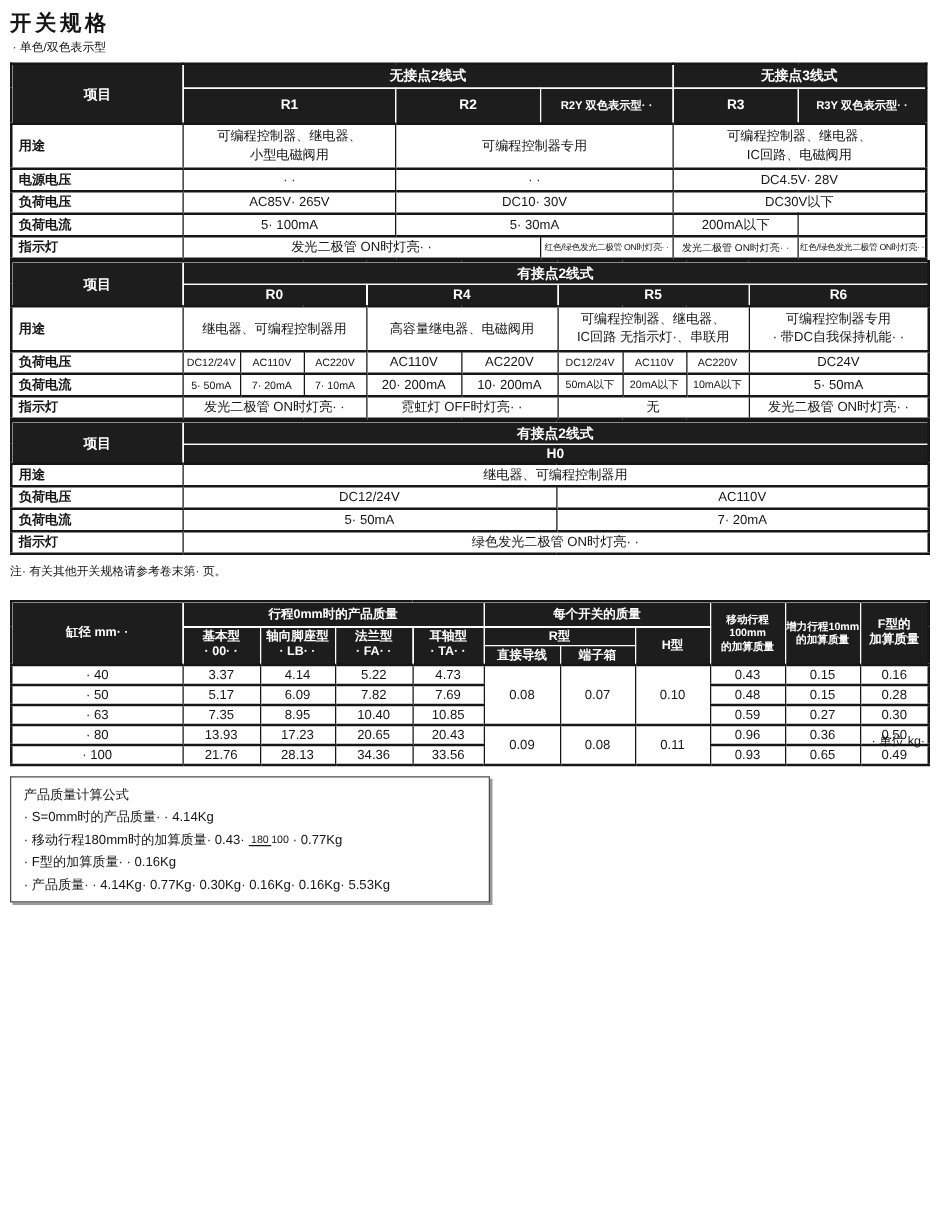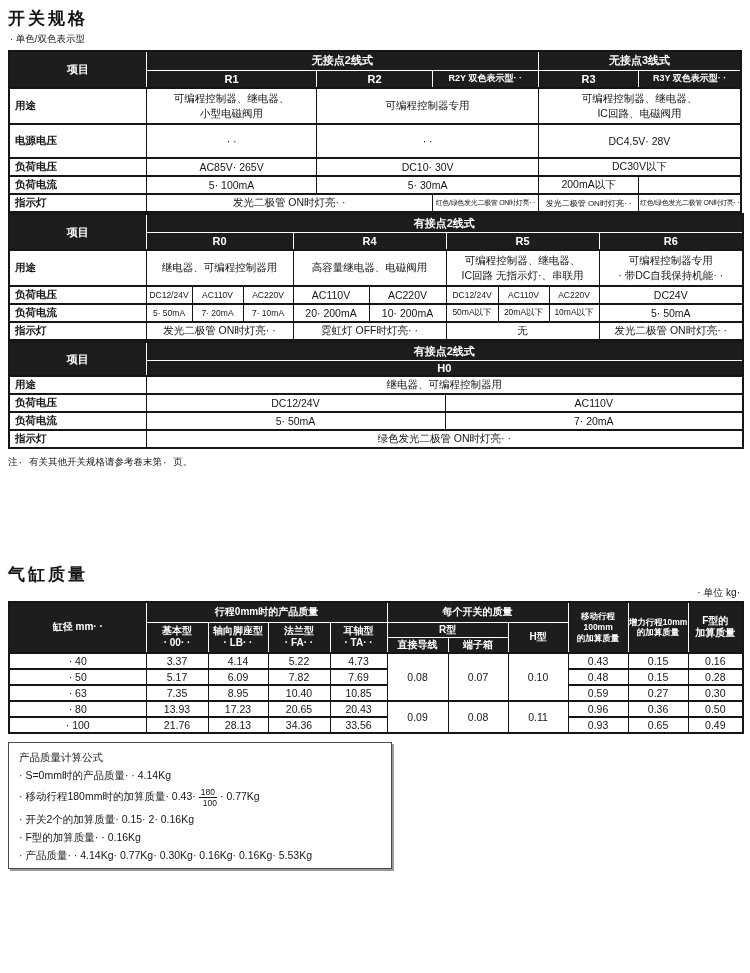--- a/index.html
+++ b/index.html
@@ -4,21 +4,21 @@
 <style>
   html,body { margin:0; padding:0; background:#fff; }
   .page {
     position:relative; width:750px; height:973px; background:#ffffff;
     font-family:"Liberation Sans","DejaVu Sans",sans-serif; color:#151515;
     overflow:hidden;
   }
   .sec-title { margin:0 0 0 8px; padding-top:9px; font-size:17px; line-height:20px;
     font-weight:bold; letter-spacing:3px; }
   .bullet { margin:4px 0 6px 10px; font-size:9.5px; line-height:11px; }
-  .note-line { margin:7px 0 0 8px; font-size:9.5px;font-family:Liberation Mono, monospace; }
+  .note-line { margin:7px 0 0 8px; font-size:9.5px; }
 
   table { border-collapse:collapse; table-layout:fixed; margin-left:8px;
     border:2px solid #161616; }
   td, th { overflow:hidden; padding:0; font-weight:normal; }
   
   .hd { background:#1d1d1d; color:#fff; text-align:center; font-size:11px;
     font-weight:bold; border:1px solid #fdfdfd; }
   
   .vd { border:1px solid #161616; border-top-width:2px; border-bottom-width:2px;
     text-align:center; font-size:10.5px; background:#fff; }
@@ -29,22 +29,22 @@
   .s7  { font-size:7px; letter-spacing:-0.3px; }
   .s9  { font-size:9px; }
   .s10 { font-size:10px; }
 
   .unit-note { position:absolute; right:10px; top:586px; font-size:10px; }
   .cyl-head2 { line-height:1.25; }
 
   .formula-box { margin:8px 0 0 8px; width:372px; border:1px solid #4a4a4a;
     box-shadow:2px 2px 0 #9a9a9a; padding:8px 0 6px 10px; background:#fff; }
   .formula-box p { margin:0 0 5px 0; font-size:10.5px; line-height:13px; }
-  .frac { display:inline-flex; flex-direction:column; vertical-align:middle;
-    text-align:right; font-size:8.5px; line-height:10px; margin:0 3px; }
+  .frac { display:inline-flex; flex-direction:row; vertical-align:middle;
+    text-align:left; font-size:8.5px; line-height:10px; margin:0 3px; }
   .frac .num { border-bottom:1px solid #151515; padding:0 2px; }
 
   .ckd-logo { position:absolute; top:972px; right:48px; font-size:28px;
     font-weight:bold; color:#8f8f8f; letter-spacing:1px; }
 </style>
 </head>
 <body>
 
 <div class="page">
 
@@ -59,36 +59,36 @@
         <col style="width:106px">
         <col style="width:100px">
         <col style="width:102px">
       </colgroup>
     <tbody>
         <tr style="height:19px">
       <th class="hd" rowspan="2">项目</th>
       <th class="hd" colspan="3">无接点2线式</th>
       <th class="hd" colspan="2">无接点3线式</th>
     </tr>
-    <tr style="height:18px">
+    <tr style="height:29px">
       <th class="hd">R1</th>
       <th class="hd">R2</th>
       <th class="hd s9">R2Y 双色表示型· ·</th>
       <th class="hd">R3</th>
       <th class="hd s9">R3Y 双色表示型· ·</th>
     </tr>
     <tr style="height:36px">
       <td class="vd lbl">用途</td>
       <td class="vd pl">可编程控制器、继电器、
 小型电磁阀用</td>
       <td class="vd" colspan="2">可编程控制器专用</td>
       <td class="vd pl" colspan="2">可编程控制器、继电器、
 IC回路、电磁阀用</td>
     </tr>
-    <tr style="height:34px">
+    <tr style="height:18px">
       <td class="vd lbl">电源电压</td>
       <td class="vd">· ·</td>
       <td class="vd" colspan="2">· ·</td>
       <td class="vd" colspan="2">DC4.5V· 28V</td>
     </tr>
     <tr style="height:18px">
       <td class="vd lbl">负荷电压</td>
       <td class="vd">AC85V· 265V</td>
       <td class="vd" colspan="2">DC10· 30V</td>
       <td class="vd" colspan="2">DC30V以下</td>
@@ -208,21 +208,20 @@
     </tr>
     <tr style="height:18px">
       <td class="vd lbl">指示灯</td>
       <td class="vd" colspan="2">绿色发光二极管 ON时灯亮· ·</td>
     </tr>
   </tbody>
     </table>
 
   <div class="note-line">注· 有关其他开关规格请参考卷末第· 页。</div>
 
-  <h1 class="sec-title" style="margin-top:96px; padding-top:0;">气缸质量</h1>
   <div class="unit-note">· 单位 kg·</div>
 
   <table style="width:734px; margin-top:16px;">
     <colgroup>
         <col style="width:137px">
         <col style="width:62px">
         <col style="width:60px">
         <col style="width:62px">
         <col style="width:57px">
         <col style="width:61px">
@@ -319,20 +318,19 @@
   </tbody>
     </table>
 
   <div class="formula-box">
     <p>产品质量计算公式</p>
     <p>· S=0mm时的产品质量· · 4.14Kg</p>
     <p><span>· 移动行程180mm时的加算质量· 0.43·</span><span class="frac">
           <span class="num">180</span>
           <span class="den">100</span>
         </span><span>· 0.77Kg</span></p>
-    <p>· 开关2个的加算质量· 0.15· 2· 0.16Kg</p>
     <p>· F型的加算质量· · 0.16Kg</p>
     <p style="margin-bottom:0;">· 产品质量· · 4.14Kg· 0.77Kg· 0.30Kg· 0.16Kg· 0.16Kg· 5.53Kg</p>
   </div>
 
   <div class="ckd-logo">CKD</div>
 
 </div>
 
 </body></html>

